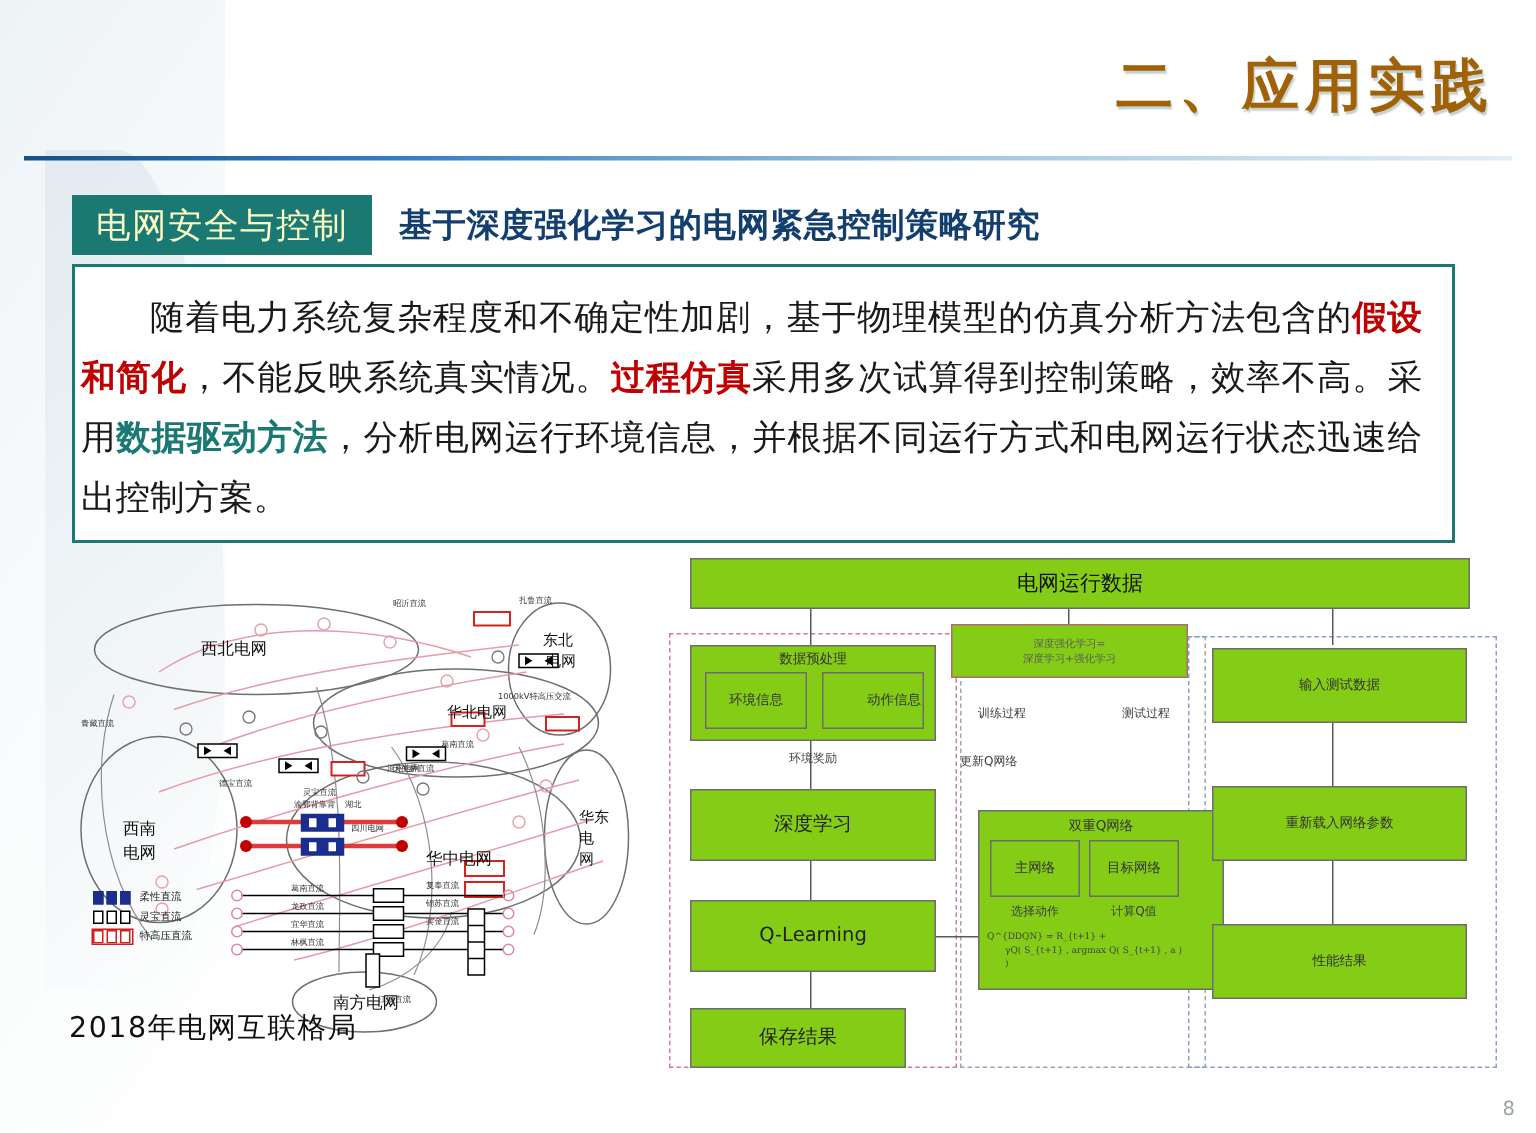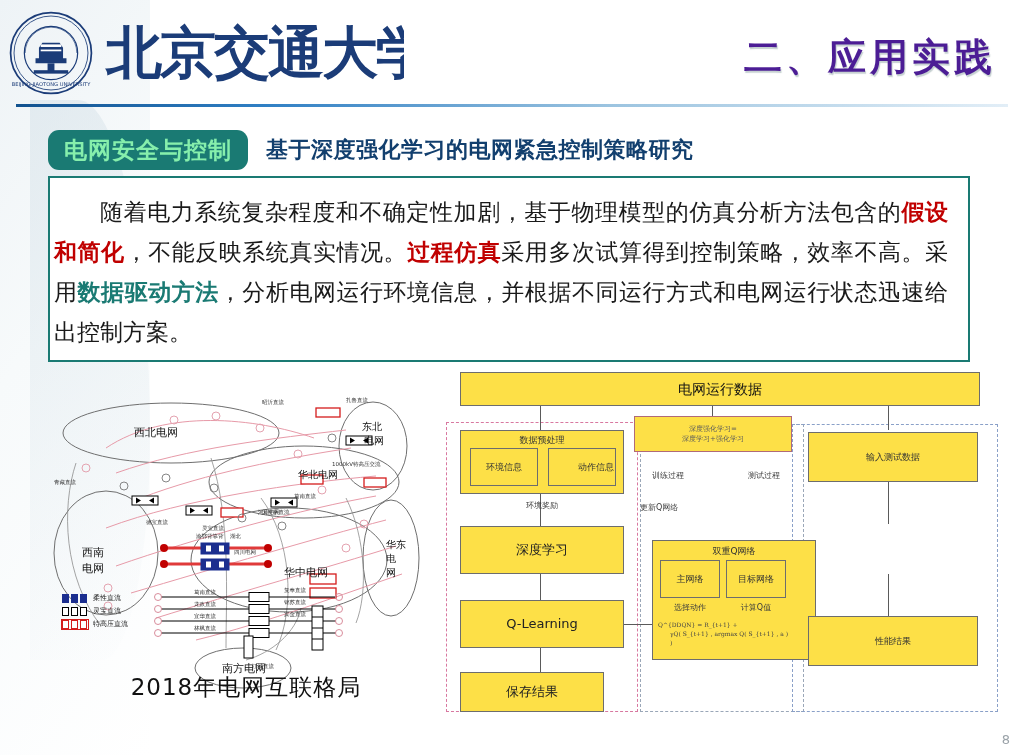--- a/index.html
+++ b/index.html
@@ -21,33 +21,33 @@
 
   
   .header{position:absolute;left:0;top:0;width:1024px;height:108px;}
   .logo-wrap{position:absolute;left:8px;top:10px;display:flex;align-items:center;gap:10px;}
   .seal{width:86px;height:86px;flex:0 0 auto;}
   .logo-cn{height:78px;}
 
   .hdr-title{
     position:absolute;right:28px;top:32px;
     font-size:38px;font-weight:bold;letter-spacing:4px;
-    color:#4c1d95;
+    color:#a16207;
     text-shadow:1px 2px 1px rgba(150,170,170,.55);
     font-family:"DejaVu Sans","Liberation Sans",sans-serif;
   }
   .hdr-rule{position:absolute;left:16px;top:104px;width:992px;height:3px;
     background:linear-gradient(90deg,#12528f 0%,#2f7fc4 25%,#9cc4e0 60%,#e2eef7 100%);}
 
   
   .banner{position:absolute;left:48px;top:130px;height:40px;display:flex;align-items:stretch;}
   .banner-tag{
-    background:#1a7a73;color:#86efac;
-    font-size:23px;font-weight:bold;letter-spacing:1px;
-    padding:4px 16px 4px 16px;display:flex;align-items:center;border-radius:11px;
+    background:#1a7a73;color:#fef9c3;
+    font-size:23px;font-weight:normal;letter-spacing:1px;
+    padding:4px 16px 4px 16px;display:flex;align-items:center;
   }
   .banner-sub{
     color:#123f6e;font-size:22px;font-weight:bold;letter-spacing:.5px;
     display:flex;align-items:center;padding-left:18px;
   }
 
   
   .para-box{
     position:absolute;left:48px;top:176px;width:922px;height:186px;
     border:2px solid #1a7a73;background:#ffffff;
@@ -57,40 +57,40 @@
     font-size:23px;line-height:40px;color:#1a1a1a;
     text-indent:46px;text-align:justify;letter-spacing:0px;
     font-family:"DejaVu Sans","Liberation Sans",sans-serif;
   }
   .hl-red{color:#c00000;font-weight:bold;}
   .hl-teal{color:#1a7a73;font-weight:bold;}
 
   
   .map-area{position:absolute;left:46px;top:378px;width:400px;height:330px;}
   .map-caption{
-    position:absolute;left:46px;top:672px;width:400px;text-align:center;
-    font-size:23px;color:#111;letter-spacing:1px;
+    position:absolute;left:46px;top:672px;width:400px;
+    font-size:19px;color:#111;letter-spacing:1px;
   }
   .legend{position:absolute;left:62px;top:592px;font-size:7px;color:#222;line-height:13px;}
   .legend-row{display:flex;align-items:center;gap:5px;height:13px;}
   .lg-sym{width:26px;height:9px;display:inline-block;position:relative;}
   .lg-sym i{position:absolute;top:0;width:7px;height:9px;border:1px solid #000;box-sizing:border-box;}
   .lg-sym i:nth-child(1){left:0;}
   .lg-sym i:nth-child(2){left:9px;}
   .lg-sym i:nth-child(3){left:18px;}
   .lg-blue i{background:#1b2e8f;border-color:#1b2e8f;}
   .lg-black i{background:#ffffff;border-color:#000;}
   .lg-red i{background:#ffffff;border-color:#d41d1d;}
   .lg-red{outline:1px solid #d41d1d;}
 
   
   .flow{position:absolute;left:444px;top:372px;width:560px;height:352px;}
   .fbox{
     position:absolute;box-sizing:border-box;
-    border:1px solid #6d6d6d;background:#fde047;
+    border:1px solid #6d6d6d;background:#84cc16;
     display:flex;align-items:center;justify-content:center;
     text-align:center;color:#333;font-size:9px;line-height:12px;
   }
   .fbox.big{font-size:13px;color:#222;}
   .fbox.top{font-size:14px;color:#111;}
   .fbox.pink{border:1px solid #b06a78;font-size:7px;line-height:10px;color:#5b5b5b;}
   .grp-label{position:absolute;font-size:8px;color:#3c3c3c;text-align:center;}
   .dash-train{position:absolute;border:1px dashed #d878a0;box-sizing:border-box;}
   .dash-test{position:absolute;border:1px dashed #8aa0c8;box-sizing:border-box;}
   .dash-mid{position:absolute;border:1px dashed #9aa7b8;box-sizing:border-box;}
@@ -104,39 +104,20 @@
 </head>
 <body>
 
 <div class="bg-wash"></div>
 <div class="bg-wash2"></div>
 
 <div class="page">
 
   <div class="header">
 
-    <div class="logo-wrap">
-
-      <svg class="seal" viewBox="0 0 100 100">
-        <circle cx="50" cy="50" r="47" fill="none" stroke="#1b3c78" stroke-width="2"></circle>
-        <circle cx="50" cy="50" r="43" fill="none" stroke="#1b3c78" stroke-width="1"></circle>
-        <circle cx="50" cy="50" r="31" fill="none" stroke="#1b3c78" stroke-width="1.4"></circle>
-        <path d="M32 62 L32 56 L36 56 L36 44 L40 38 L60 38 L64 44 L64 56 L68 56 L68 62 Z" fill="#1b3c78"></path>
-        <rect x="38" y="40" width="24" height="3" fill="#ffffff"></rect>
-        <rect x="38" y="46" width="24" height="2" fill="#ffffff"></rect>
-        <rect x="46" y="62" width="8" height="10" fill="#1b3c78"></rect>
-        <rect x="30" y="70" width="40" height="4" fill="#1b3c78"></rect>
-        <path d="M20 50 A30 30 0 0 1 80 50" fill="none" stroke="#1b3c78" stroke-width=".7"></path>
-        <text x="50" y="88" font-size="6" fill="#1b3c78" text-anchor="middle" font-family="DejaVu Sans, sans-serif">BEIJING JIAOTONG UNIVERSITY</text>
-      </svg>
-
-      <svg class="logo-cn" viewBox="0 0 300 78">
-        <text x="2" y="58" font-size="56" fill="#1b3c78" font-weight="bold" font-family="DejaVu Serif, serif" letter-spacing="-2">北京交通大学</text>
-      </svg>
-    </div>
 
     <div class="hdr-title">二、应用实践</div>
     <div class="hdr-rule"></div>
   </div>
 
   <div class="banner">
     <div class="banner-tag">电网安全与控制</div>
     <div class="banner-sub">基于深度强化学习的电网紧急控制策略研究</div>
   </div>
 
@@ -389,18 +370,19 @@
     <div class="fbox" style="left:282px;top:188px;width:60px;height:38px;">目标网络</div>
     <div class="grp-label" style="left:216px;top:230px;width:60px;">选择动作</div>
     <div class="grp-label" style="left:282px;top:230px;width:60px;">计算Q值</div>
     <div class="formula" style="left:214px;top:248px;width:132px;">
       <div>Q^{DDQN} = R_{t+1} +</div>
       <div style="padding-left:12px;">γQ( S_{t+1} , argmax Q( S_{t+1} , a ) )</div>
     </div>
 
     <div class="fbox" style="left:364px;top:60px;width:170px;height:50px;">输入测试数据</div>
     <div class="ln v" style="left:444px;top:110px;height:42px;"></div>
+    <div class="fbox" style="left:364px;top:152px;width:170px;height:50px;">重新载入网络参数</div>
     <div class="ln v" style="left:444px;top:202px;height:42px;"></div>
     <div class="fbox" style="left:364px;top:244px;width:170px;height:50px;">性能结果</div>
   </div>
 
   <div class="pagenum">8</div>
 </div>
 
 </body></html>

